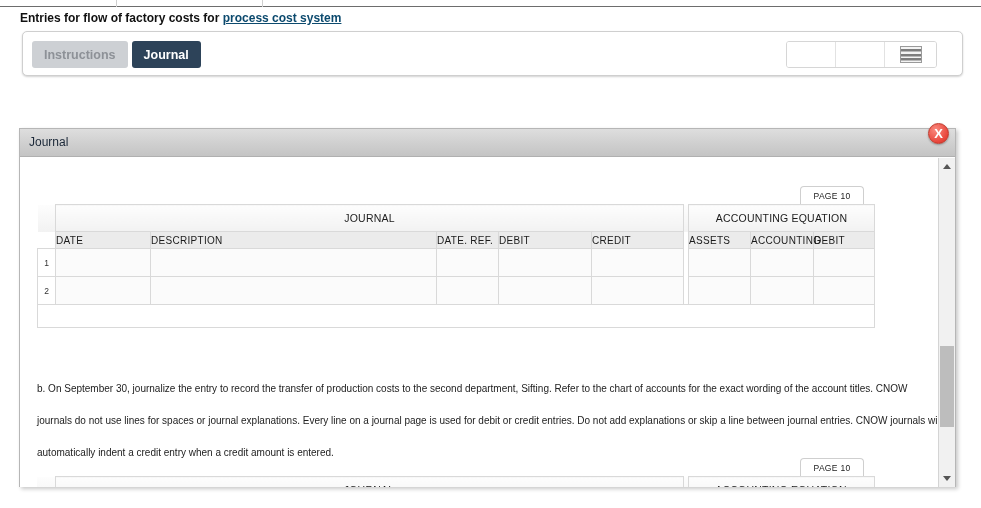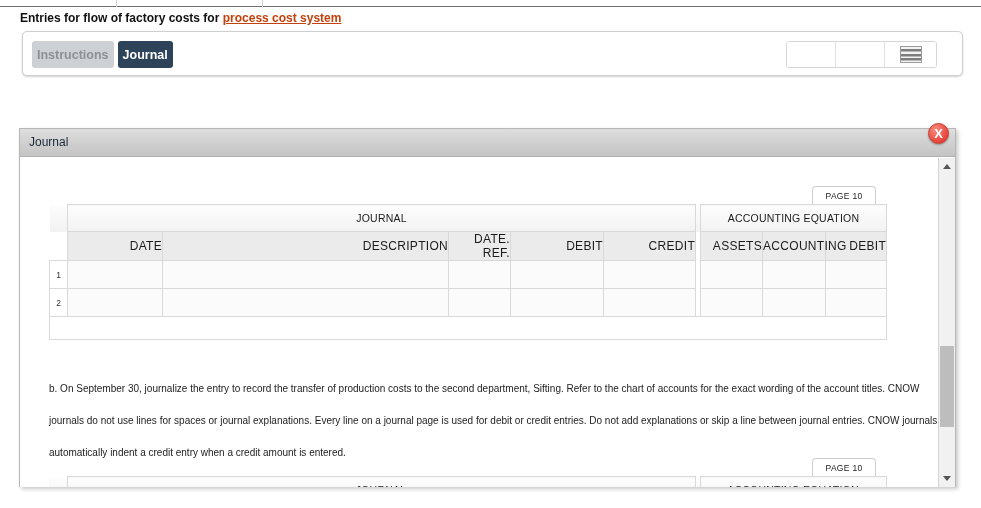--- a/index.html
+++ b/index.html
@@ -24,39 +24,39 @@
     background: #cfcfcf;
   }
 
   
   .title-line {
     position: absolute; left: 20px; top: 11px;
     font-size: 12px; font-weight: bold; color: #111;
     white-space: nowrap;
   }
   .title-line a {
-    color: #c2410c; text-decoration: underline;
+    color: #0c4a6e; text-decoration: underline;
     font-weight: bold;
   }
 
   
   .tabbar {
     position: absolute; left: 22px; top: 31px;
     width: 941px; height: 45px;
     background: #fff;
     border: 1px solid #cfcfcf;
     border-radius: 5px;
     box-shadow: 0 1px 2px rgba(0,0,0,.18);
   }
   .tabs {
     position: absolute; left: 9px; top: 9px;
     display: flex; gap: 4px;
   }
   .tab {
-    height: 27px; padding: 0 5px;
+    height: 27px; padding: 0 12px;
     display: flex; align-items: center;
     font-size: 12.5px; font-weight: bold;
     border-radius: 3px;
     background: #cdd0d4; color: #8d9197;
     cursor: pointer; user-select: none;
     white-space: nowrap;
   }
   .tab.active { background: #2d4359; color: #ffffff; }
 
   .btngroup {
@@ -112,21 +112,21 @@
   }
 
   
   .panel-body {
     position: absolute; left: 0; top: 29px;
     width: 935px; height: 329px;
     background: #fff;
     overflow: hidden;
   }
   .scroll-content {
-    position: absolute; left: 16px; top: 0;
+    position: absolute; left: 4px; top: 0;
     width: 918px; height: 100%;
     overflow: hidden;
   }
 
   
   .vscroll {
     position: absolute; right: 0; top: 0;
     width: 17px; height: 329px;
     background: #f1f1f1;
     border-left: 1px solid #d4d4d4;
@@ -180,22 +180,22 @@
     background: linear-gradient(#fdfdfd,#f2f2f2);
     font-size: 10.5px;
     color: #1b1b1b;
     text-align: center;
     letter-spacing: .2px;
   }
   .grp-row th.blank { border-left: none; border-top: none; border-bottom: none; }
   .col-row th {
     height: 17px;
     background: #ebebeb;
-    font-size: 12px;
-    text-align: right;
+    font-size: 10px;
+    text-align: left;
     color: #1b1b1b;
     letter-spacing: .3px;
   }
   .col-row th.rownum { background: #ffffff; border: none; }
   .data-row td { height: 28px; background: #fbfbfb; }
   .data-row td.rownum {
     background: #ffffff; text-align: center;
     font-size: 8.5px; color: #333;
   }
   .foot-row td {

